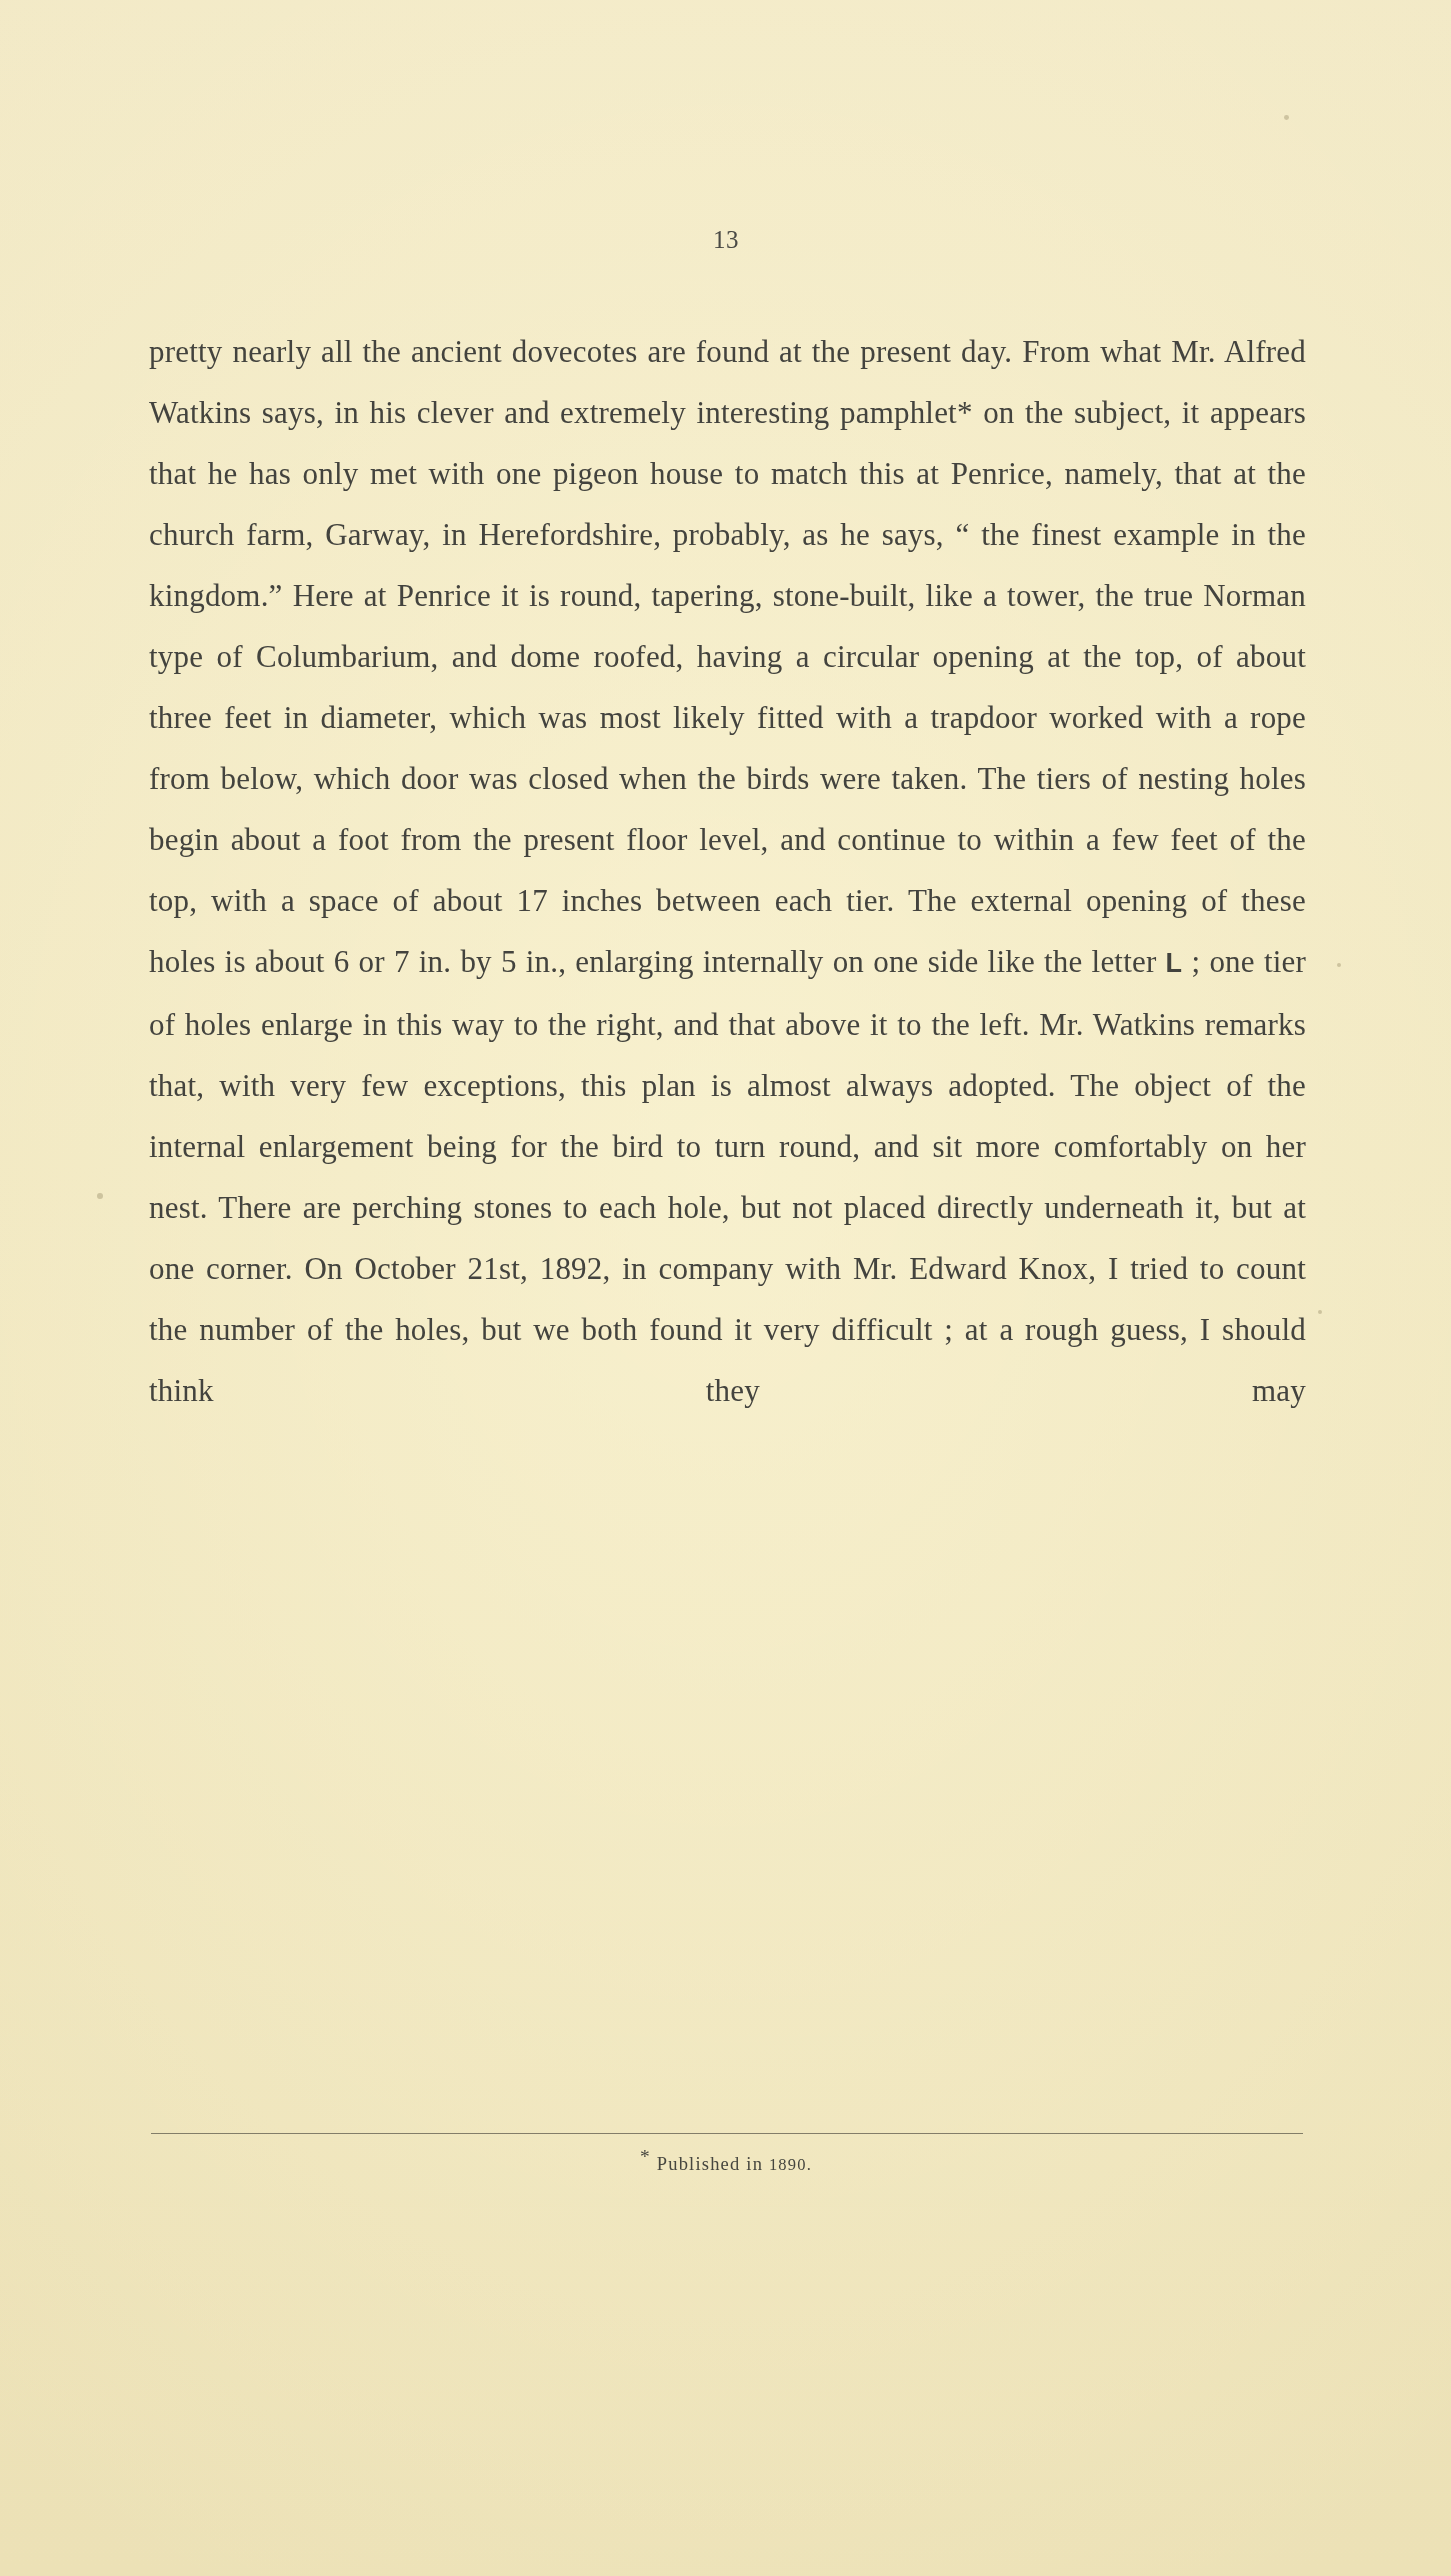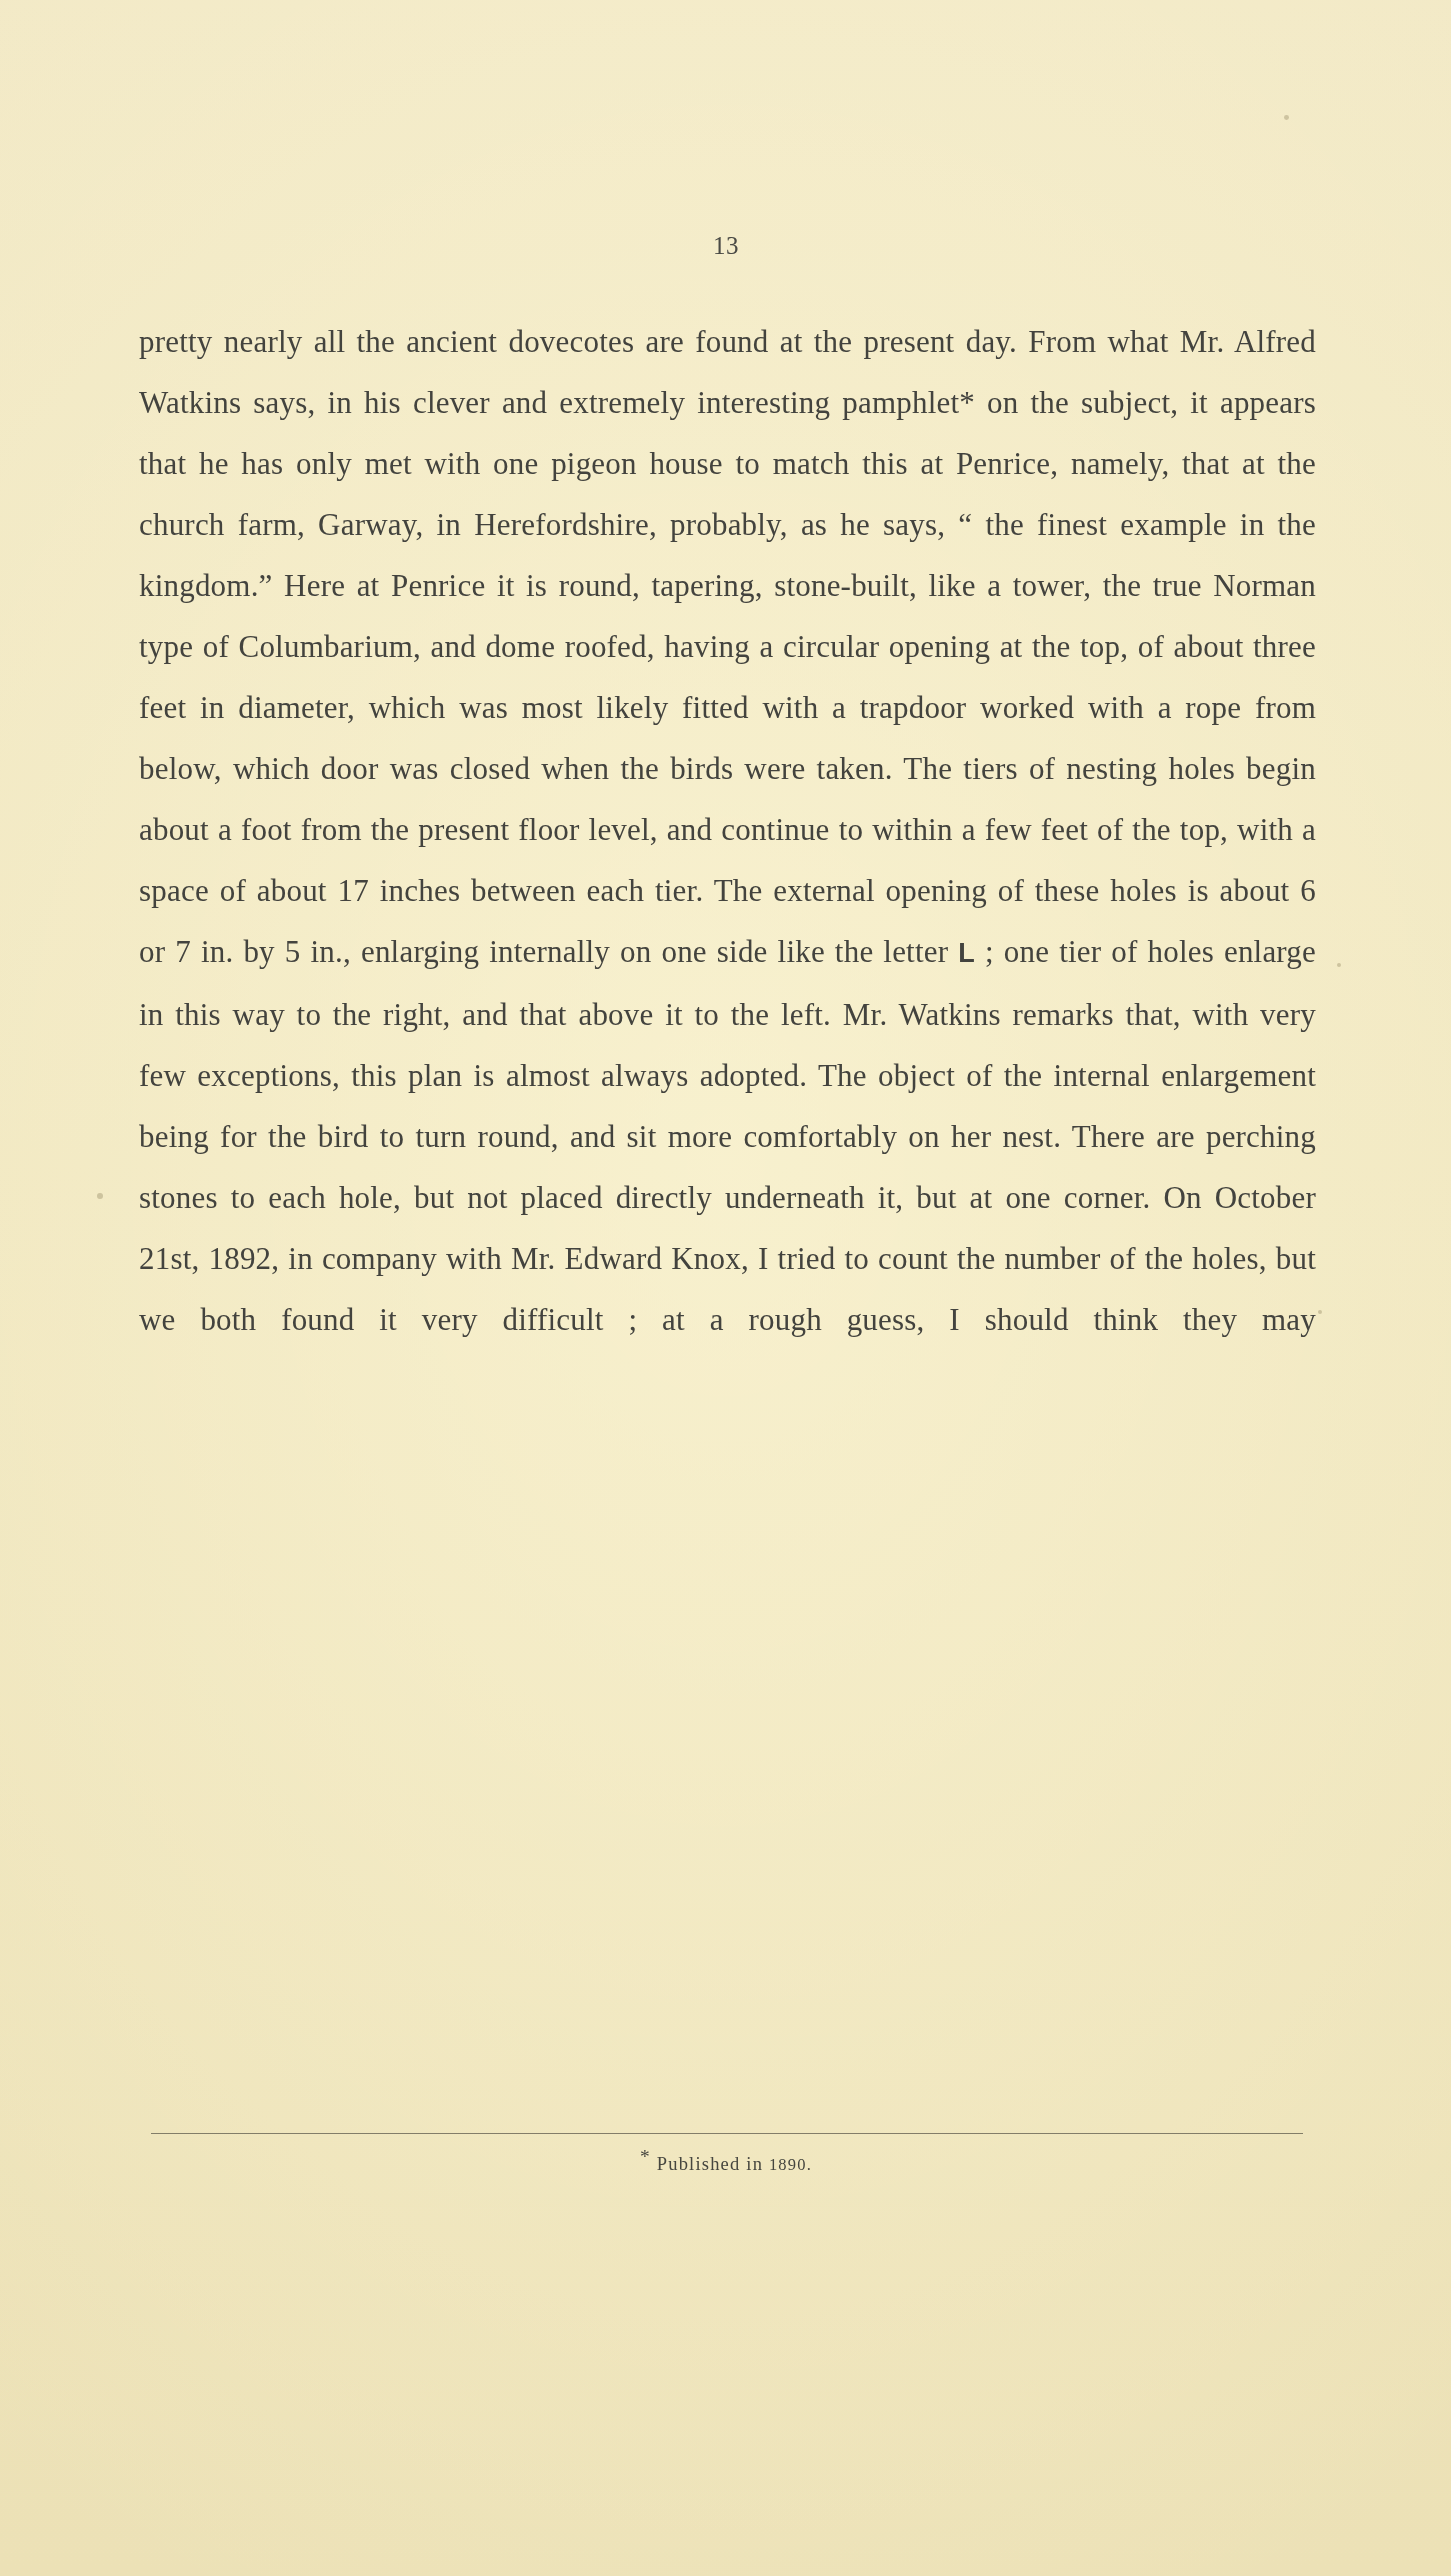--- a/index.html
+++ b/index.html
@@ -23,21 +23,21 @@
       radial-gradient(ellipse 120% 90% at 50% 45%, rgba(255,250,220,0.55) 0%, rgba(240,230,190,0.0) 70%),
       linear-gradient(180deg, #f2e9c6 0%, #efe5bd 45%, #ece1b6 100%);
   }
   .speck {
     position: absolute;
     border-radius: 50%;
     background: rgba(120,105,70,0.30);
   }
   .page-number {
     position: absolute;
-    top: 232px;
+    top: 226px;
     left: 0;
     width: 100%;
     text-align: center;
     font-size: 25px;
     letter-spacing: 0.5px;
     color: #4a4a45;
   }
   .body-text {
     position: absolute;
     top: 311px;
@@ -45,21 +45,21 @@
     width: 1177px;
     font-size: 31px;
     line-height: 61px;
     color: #43433e;
     text-align: justify;
     text-align-last: justify;
     letter-spacing: 0.2px;
     word-spacing: 1px;
   }
   .body-text p {
-    margin: 0;
+    margin: 10px;
     text-indent: 0;
   }
   .letter-l {
     font-family: "Liberation Sans", sans-serif;
     font-weight: bold;
     font-size: 27px;
   }
   .footnote-rule {
     position: absolute;
     top: 2133px;

